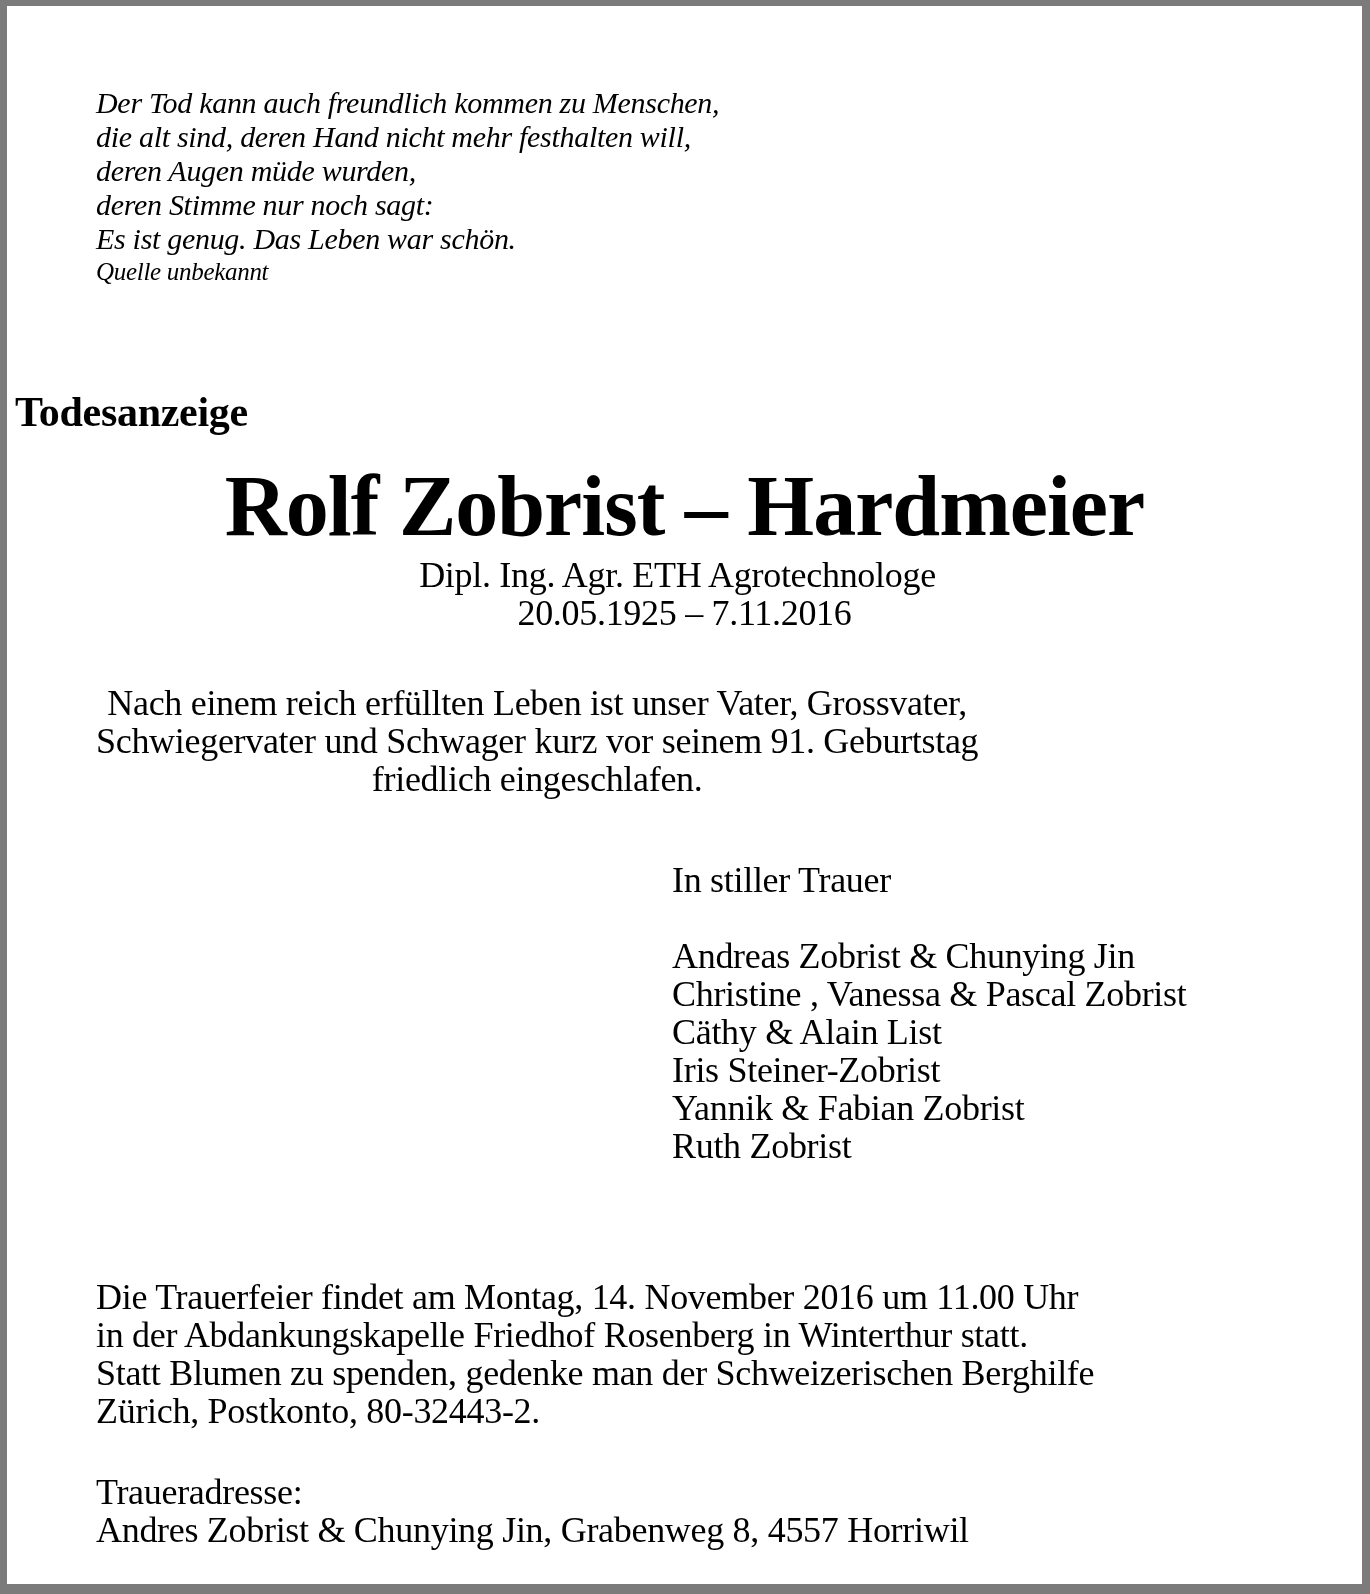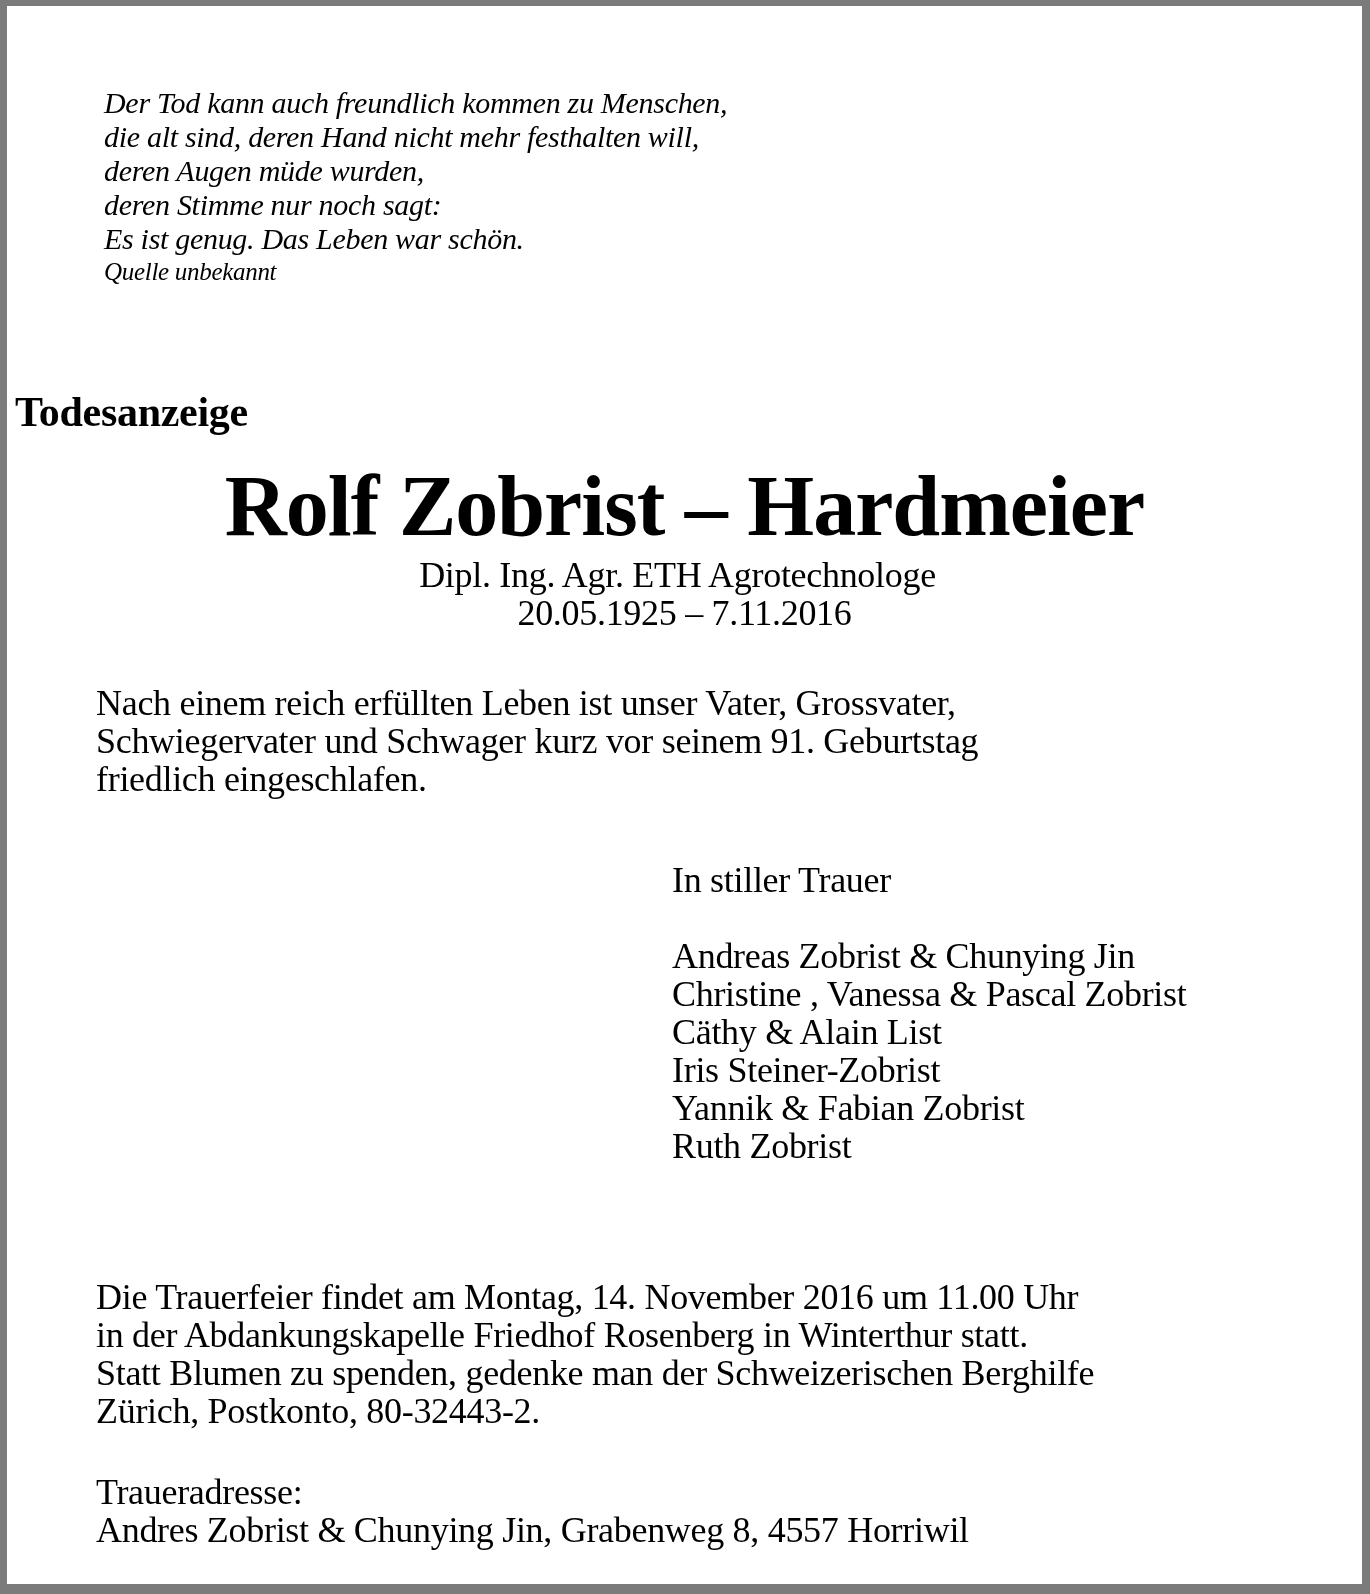--- a/index.html
+++ b/index.html
@@ -13,21 +13,21 @@
   .frame { position: absolute; background: #7b7b7b; }
   .frame-top    { left: 0; top: 0; width: 1370px; height: 6px; }
   .frame-left   { left: 0; top: 0; width: 7px; height: 1594px; }
   .frame-right  { right: 0; top: 0; width: 8px; height: 1594px; }
   .frame-bottom { left: 0; bottom: 0; width: 1370px; height: 10px; }
 
   .line { white-space: nowrap; letter-spacing: -0.3px; }
 
   .poem {
     position: absolute; left: 96px; top: 86px;
-    font-style: italic; font-size: 30px; line-height: 34px; margin-left: 8px;
+    font-style: italic; font-size: 30px; line-height: 34px;
   }
   .poem-source {
     font-size: 25px; line-height: 31px; white-space: nowrap;
     letter-spacing: -0.3px;
   }
 
   .kicker {
     position: absolute; left: 7px; right: 21px; top: 391px;
     font-weight: bold;
     font-size: 42px; line-height: 42px; letter-spacing: -0.3px; padding-left: 8px;
@@ -44,21 +44,21 @@
     letter-spacing: -0.3px;
   }
   .life-dates {
     position: absolute; left: 7px; right: 8px; top: 594px;
     text-align: center; font-size: 36px; line-height: 38px;
     letter-spacing: -0.3px;
   }
 
   .announcement {
     position: absolute; left: 96px; top: 684px;
-    font-size: 36px; line-height: 38px;
+    font-size: 36px; line-height: 38px; text-align: center;
   }
 
   .mourning {
     position: absolute; left: 672px; top: 861px;
     font-size: 36px; line-height: 38px;
   }
   .mourning-names { margin-top: 38px; }
 
   .service {
     position: absolute; left: 96px; top: 1278px;

